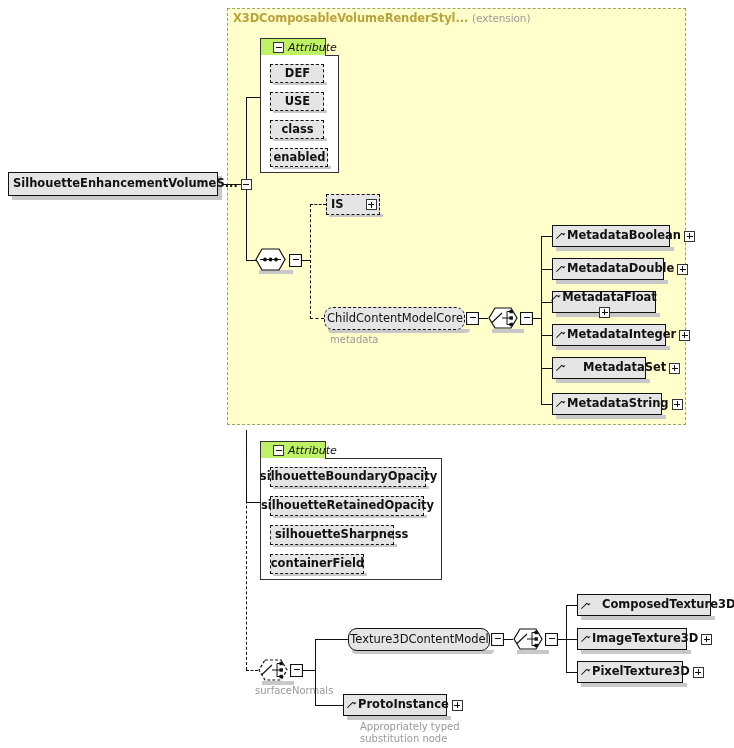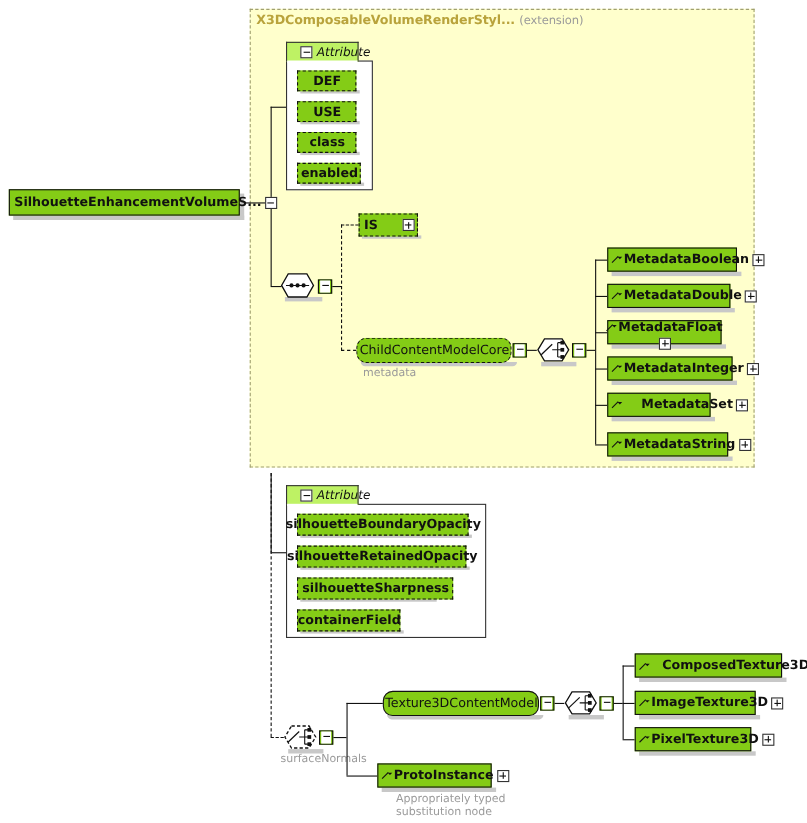--- a/index.html
+++ b/index.html
@@ -100,21 +100,21 @@
     position: absolute;
     left: 4px; top: 1.5px;
     width: 1px; height: 6px;
     background: #111;
   }
 
   
   .node {
     position: absolute;
     box-sizing: border-box;
-    background: #84cc16;
+    background: #e5e5e5;
     display: flex;
     align-items: center;
     height: 22px;
     padding: 0 3px 0 4px;
     gap: 3px;
     z-index: 2;
   }
   .node-shadow {
     position: absolute;
     background: #c8c8c8;
@@ -384,21 +384,21 @@
   <div class="node dashed" style="left:270px; top:467px; width:156px; height:20px; justify-content:center;">
     <span class="node-label attr">silhouetteBoundaryOpacity</span>
   </div>
 
   <div class="node-shadow" style="left:273px; top:515px; width:154px; height:3px;"></div>
   <div class="node dashed" style="left:270px; top:496px; width:154px; height:20px; justify-content:center;">
     <span class="node-label attr">silhouetteRetainedOpacity</span>
   </div>
 
   <div class="node-shadow" style="left:273px; top:544px; width:124px; height:3px;"></div>
-  <div class="node dashed" style="left:270px; top:525px; width:142px; height:20px; justify-content:center;">
+  <div class="node dashed" style="left:270px; top:525px; width:124px; height:20px; justify-content:flex-start;">
     <span class="node-label attr">silhouetteSharpness</span>
   </div>
 
   <div class="node-shadow" style="left:273px; top:573px; width:94px; height:3px;"></div>
   <div class="node dashed" style="left:270px; top:554px; width:94px; height:20px; justify-content:center;">
     <span class="node-label attr">containerField</span>
   </div>
 
   <div class="node-shadow" style="left:262px; top:681px; width:32px; height:4px;"></div>
   <div class="comp" style="left:258px; top:659px; width:36px; height:23px;">

